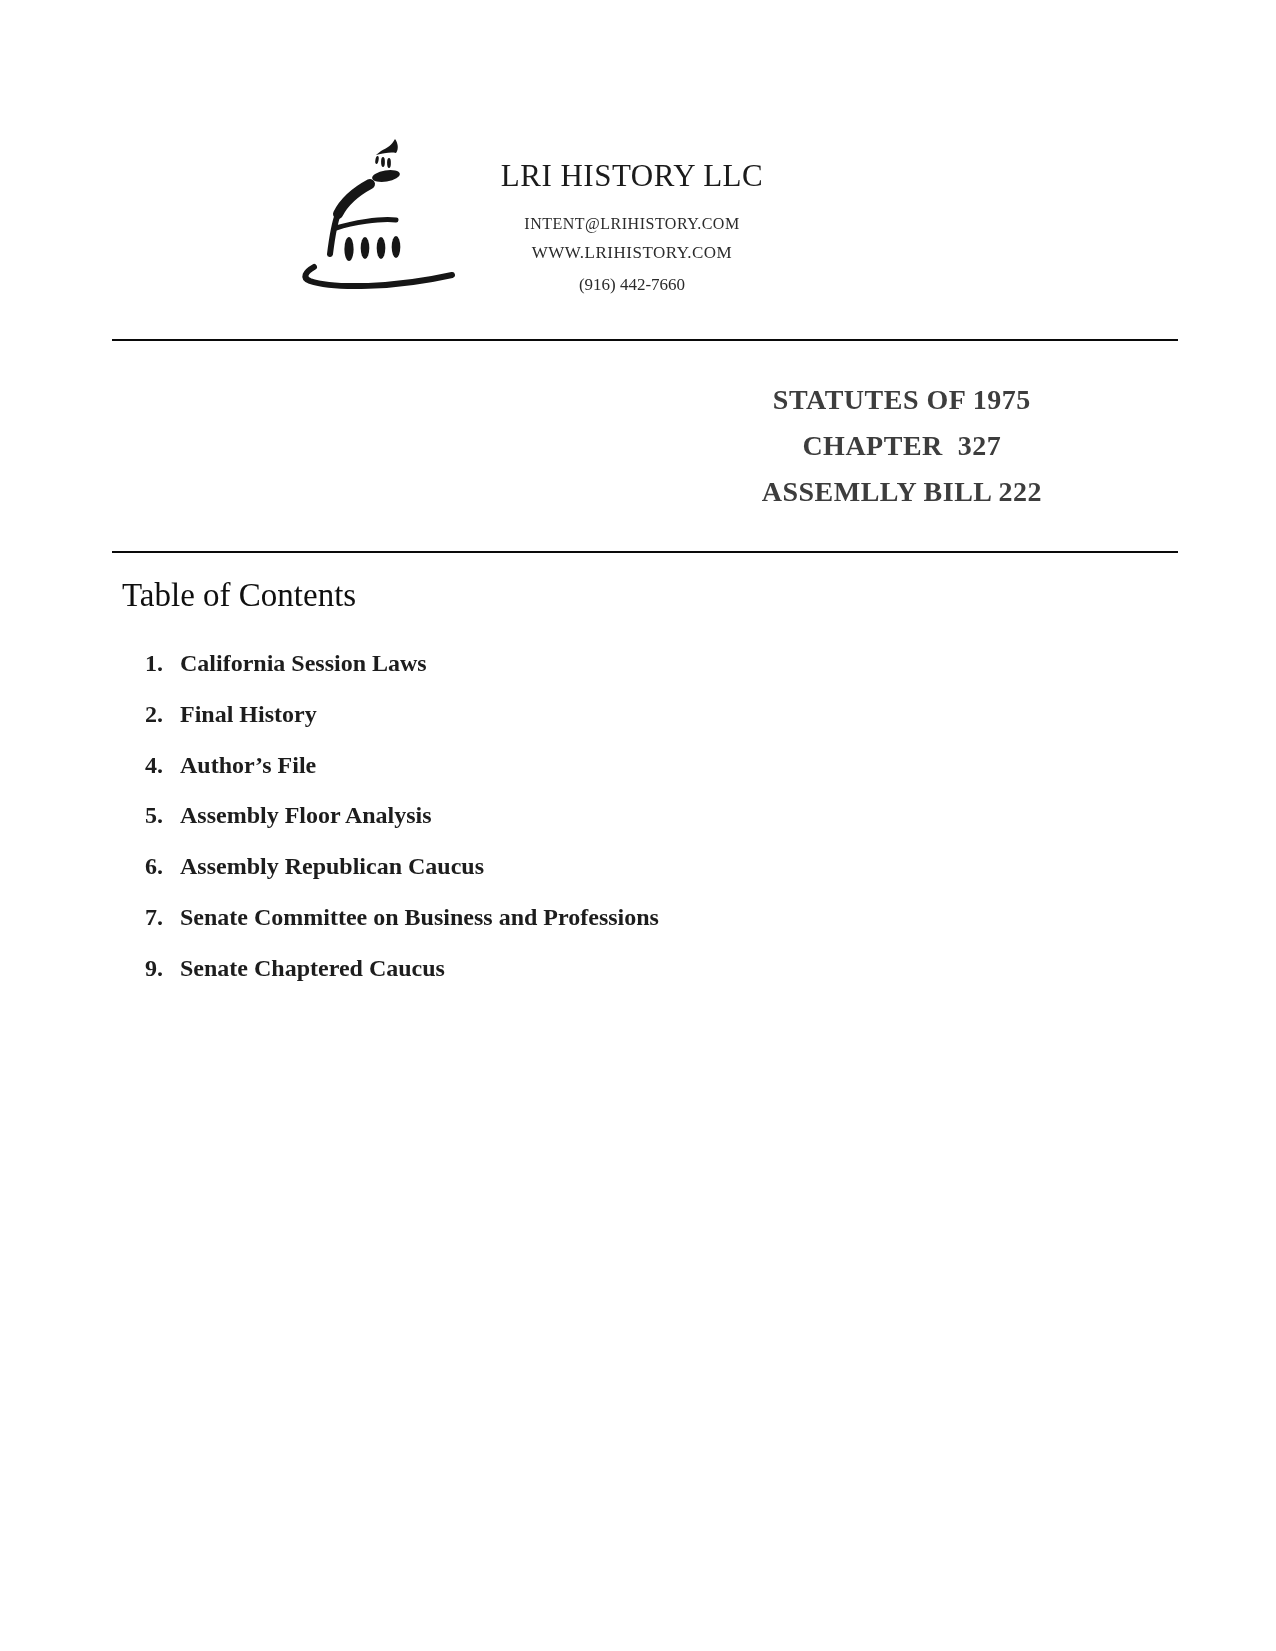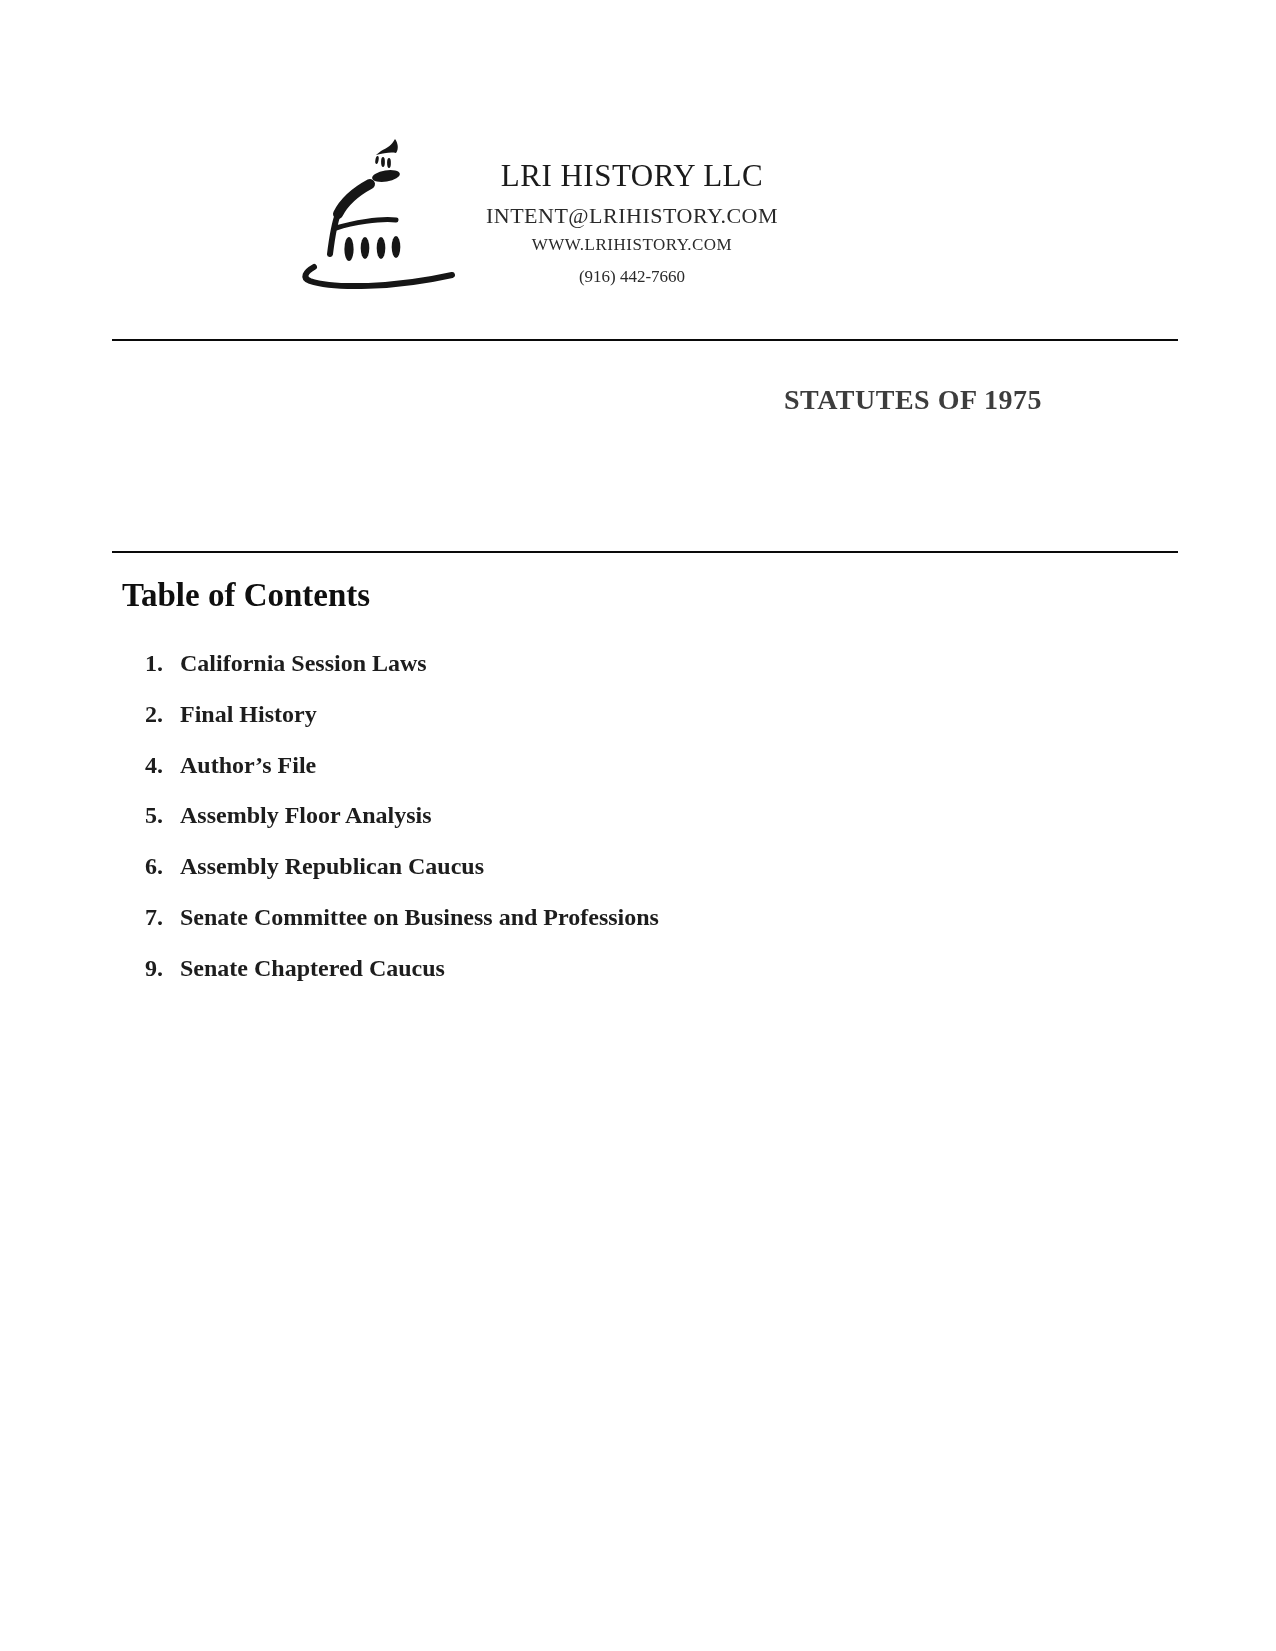--- a/index.html
+++ b/index.html
@@ -39,21 +39,21 @@
     font-size: 31px;
     line-height: 40px;
     letter-spacing: 0.5px;
     color: #1b1b1b;
   }
   .contact {
     color: #2a2a2a;
     letter-spacing: 0.5px;
     line-height: 27px;
   }
-  .contact.email   { margin-top: 6px; font-size: 22px; }
+  .contact.email   { margin-top: 14px; font-size: 16px; }
   .contact.website { margin-top: 2px;  font-size: 17px; }
   .contact.phone   { margin-top: 5px;  font-size: 17px; letter-spacing: 0; text-align: center; }
 
   
   .rule {
     position: absolute;
     left: 112px;
     width: 1066px;
     height: 0;
     margin: 0;
@@ -78,21 +78,21 @@
   .ref-line { white-space: pre; }
 
   
   .toc-title {
     position: absolute;
     left: 122px;
     top: 574px;
     margin: 0;
     font-size: 33px;
     line-height: 42px;
-    font-weight: bold;
+    font-weight: normal;
     color: #0f0f0f;
   }
   .toc-list {
     position: absolute;
     left: 145px;
     top: 638px;
     width: 760px;
     margin: 0;
     padding: 0;
     list-style: none;
@@ -151,20 +151,22 @@
       <div class="contact email">INTENT@LRIHISTORY.COM</div>
       <div class="contact website">WWW.LRIHISTORY.COM</div>
       <div class="contact phone">(916) 442-7660</div>
     </div>
   </header>
 
   <hr class="rule rule-1">
 
   <section class="reference">
     <div class="ref-line">STATUTES OF 1975</div>
+    <div class="ref-line">CHAPTER  327</div>
+    <div class="ref-line">ASSEMLLY BILL 222</div>
   </section>
 
   <hr class="rule rule-2">
 
   <h1 class="toc-title">Table of Contents</h1>
 
   <ol class="toc-list">
     <li class="toc-item">
       <span class="toc-num">1.</span><span class="toc-label">California Session Laws</span>
     </li>

